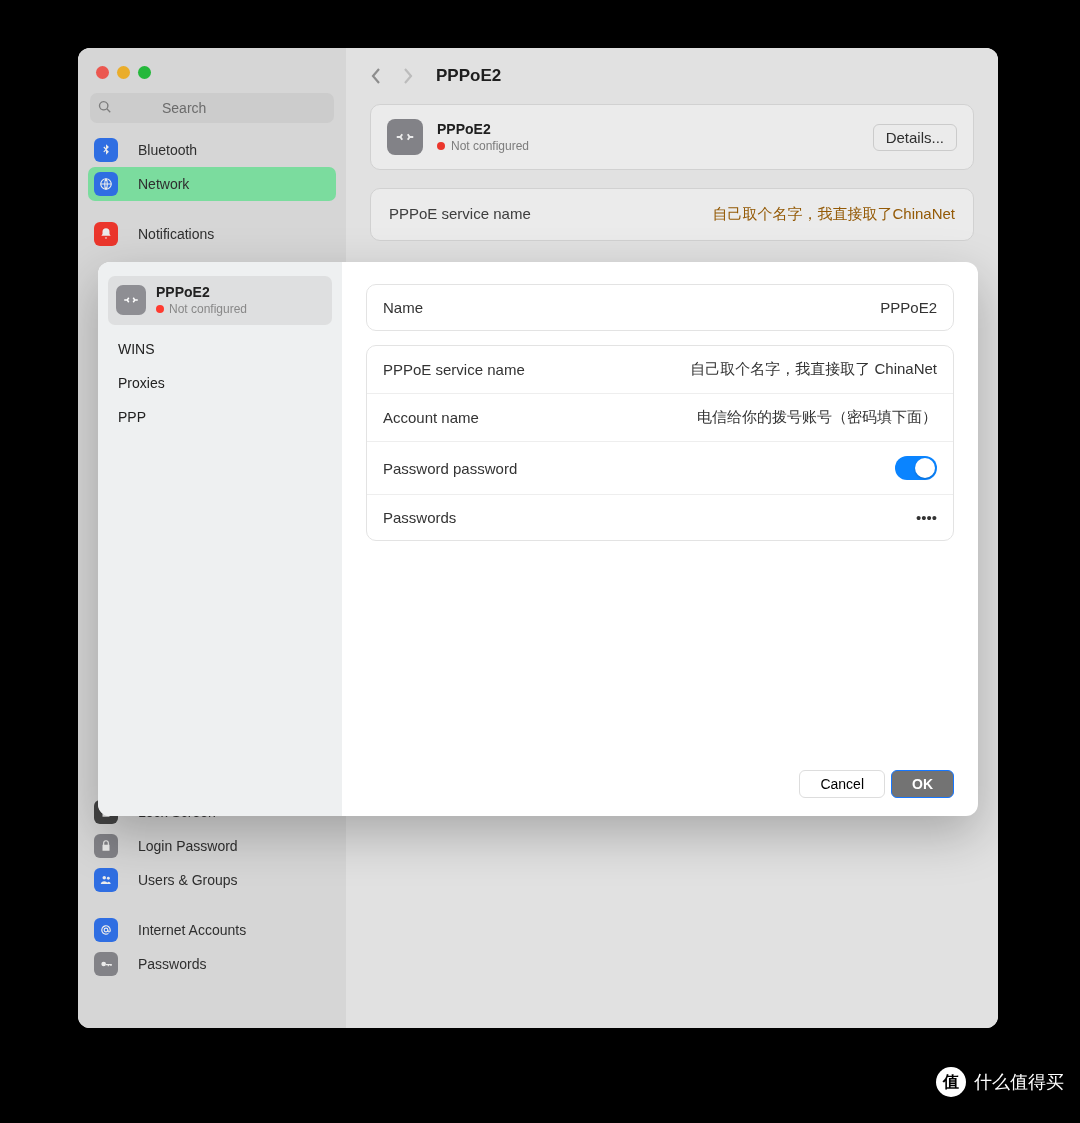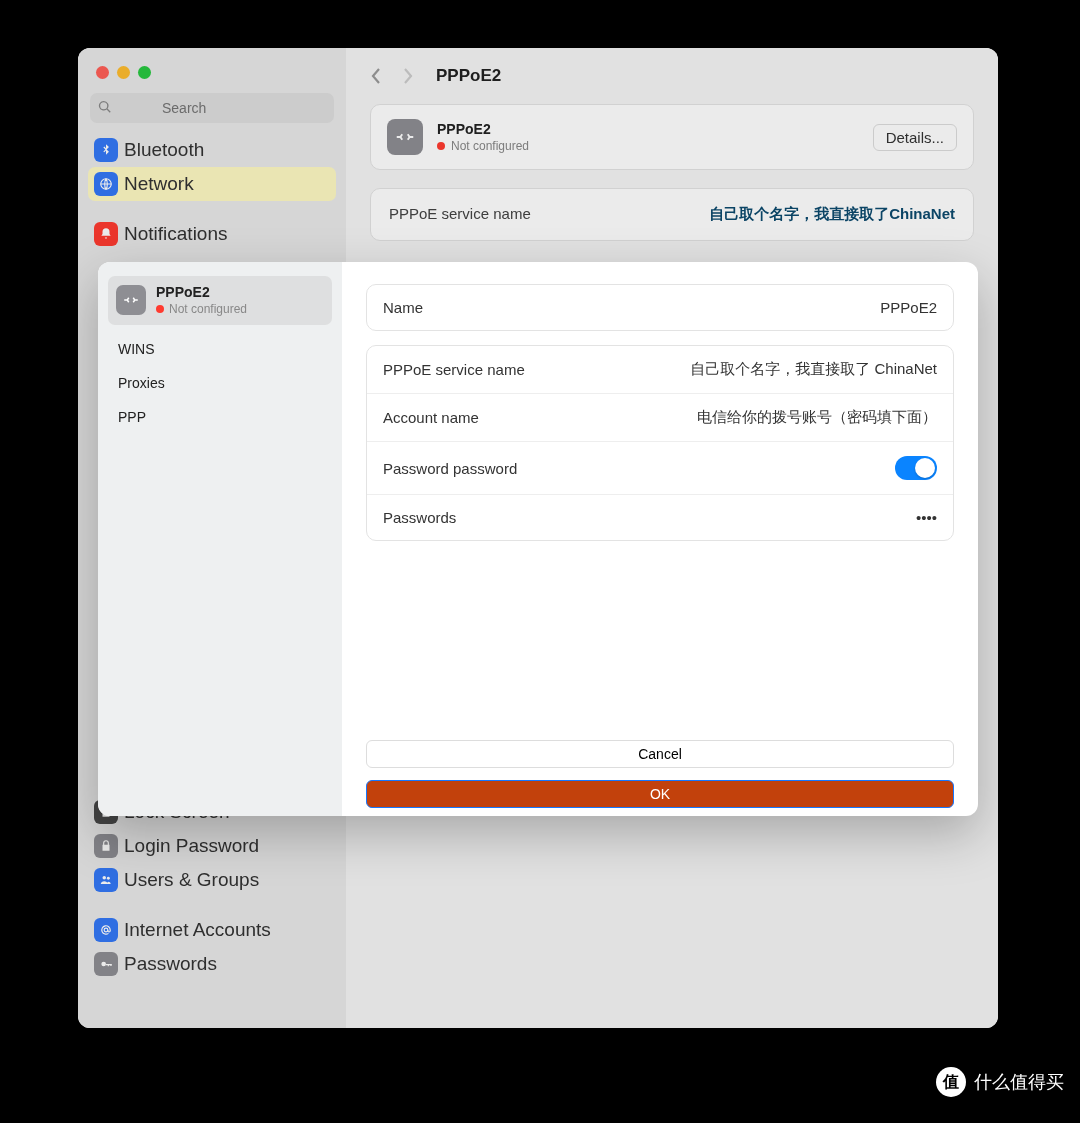--- a/index.html
+++ b/index.html
@@ -42,25 +42,25 @@
 }
 .search-box svg { width: 14px; height: 14px; margin-right: 6px; fill: #888; }
 .search-box input { border: 0; background: transparent; outline: none; font-size: 14px; color: #333; width: 100%; margin-left: 44px; }
 
 .sidebar-list { flex: 1; overflow: hidden; padding: 4px 10px; }
 .sb-item {
   display: flex; align-items: center;
   height: 34px;
   padding: 0 6px;
   border-radius: 7px;
-  font-size: 19px;
+  font-size: 14px;
   color: #333;
-  gap: 6px;
-}
-.sb-item.selected { background: #fef9c3; }
+  gap: 20px;
+}
+.sb-item.selected { background: #86efac; }
 .sb-icon {
   width: 24px; height: 24px;
   border-radius: 6px;
   display: flex; align-items: center; justify-content: center;
   color: #fff;
   font-size: 13px;
   flex-shrink: 0;
 }
 .sb-section-gap { height: 16px; }
 
@@ -118,21 +118,21 @@
   color: #333;
   cursor: pointer;
 }
 .service-row {
   display: flex; justify-content: space-between;
   padding: 16px 18px;
   font-size: 15px;
   color: #222;
 }
 .service-row .label { color: #444; }
-.service-row .value { color: #0c4a6e; font-weight: bold; }
+.service-row .value { color: #a16207; }
 
 
 .sheet-backdrop {
   position: absolute;
   inset: 0;
   background: rgba(0,0,0,0.08);
   border-radius: 12px;
 }
 .sheet {
   position: absolute;
@@ -172,21 +172,21 @@
 }
 .sheet-item.top .mini-icon svg { width: 18px; height: 18px; color: #fff; }
 .sheet-item.top .mini-info { line-height: 1.25; }
 .sheet-item.top .mini-name { font-weight: 600; font-size: 14px; }
 .sheet-item.top .mini-status { font-size: 12px; color: #888; display: flex; align-items: center; gap: 5px; }
 .sheet-item.plain { padding: 8px 10px; }
 
 .sheet-main {
   flex: 1;
   display: flex; flex-direction: column;
-  padding: 22px 24px 8px 24px;
+  padding: 22px 24px 18px 24px;
 }
 .form-card {
   background: #fff;
   border: 1px solid #e3e3e3;
   border-radius: 10px;
   margin-bottom: 14px;
 }
 .form-row {
   display: flex; justify-content: space-between; align-items: center;
   padding: 14px 16px;
@@ -210,34 +210,35 @@
   position: absolute;
   right: 2px; top: 2px;
   width: 20px; height: 20px;
   background: #fff;
   border-radius: 50%;
   box-shadow: 0 1px 2px rgba(0,0,0,0.2);
 }
 
 .sheet-footer {
   margin-top: auto;
-  display: flex; justify-content: flex-end; gap: 12px; flex-direction: column;
+  display: flex; justify-content: flex-end; gap: 6px;
 }
 .btn {
   border-radius: 6px;
   padding: 5px 20px;
   font-size: 14px;
   cursor: pointer;
   border: 1px solid #ddd;
   background: #fff;
 }
 .btn.primary {
-  background: #c2410c;
+  background: #737373;
   color: #fff;
   border-color: #1677ff;
+  font-weight: bold;
 }
 
 
 .watermark {
   position: absolute;
   right: 16px; bottom: 26px;
   display: flex; align-items: center; gap: 8px;
   color: #fff;
   font-size: 18px;
 }

